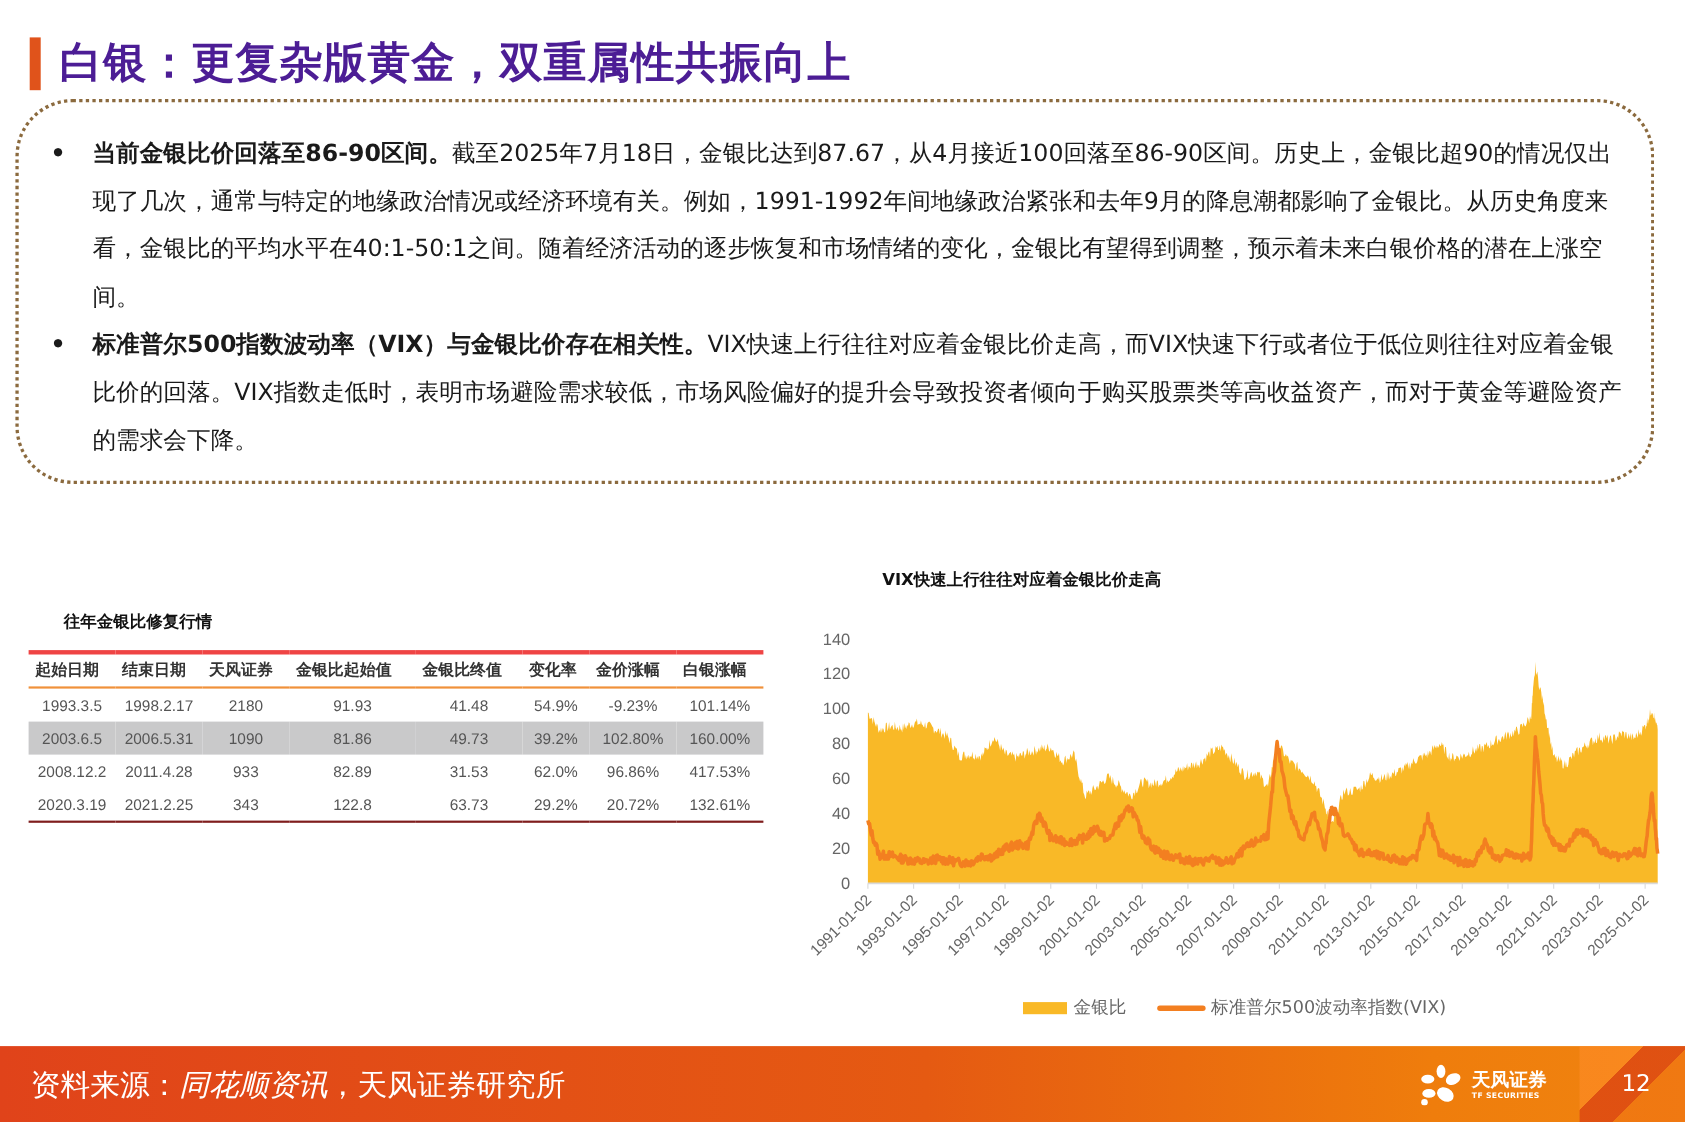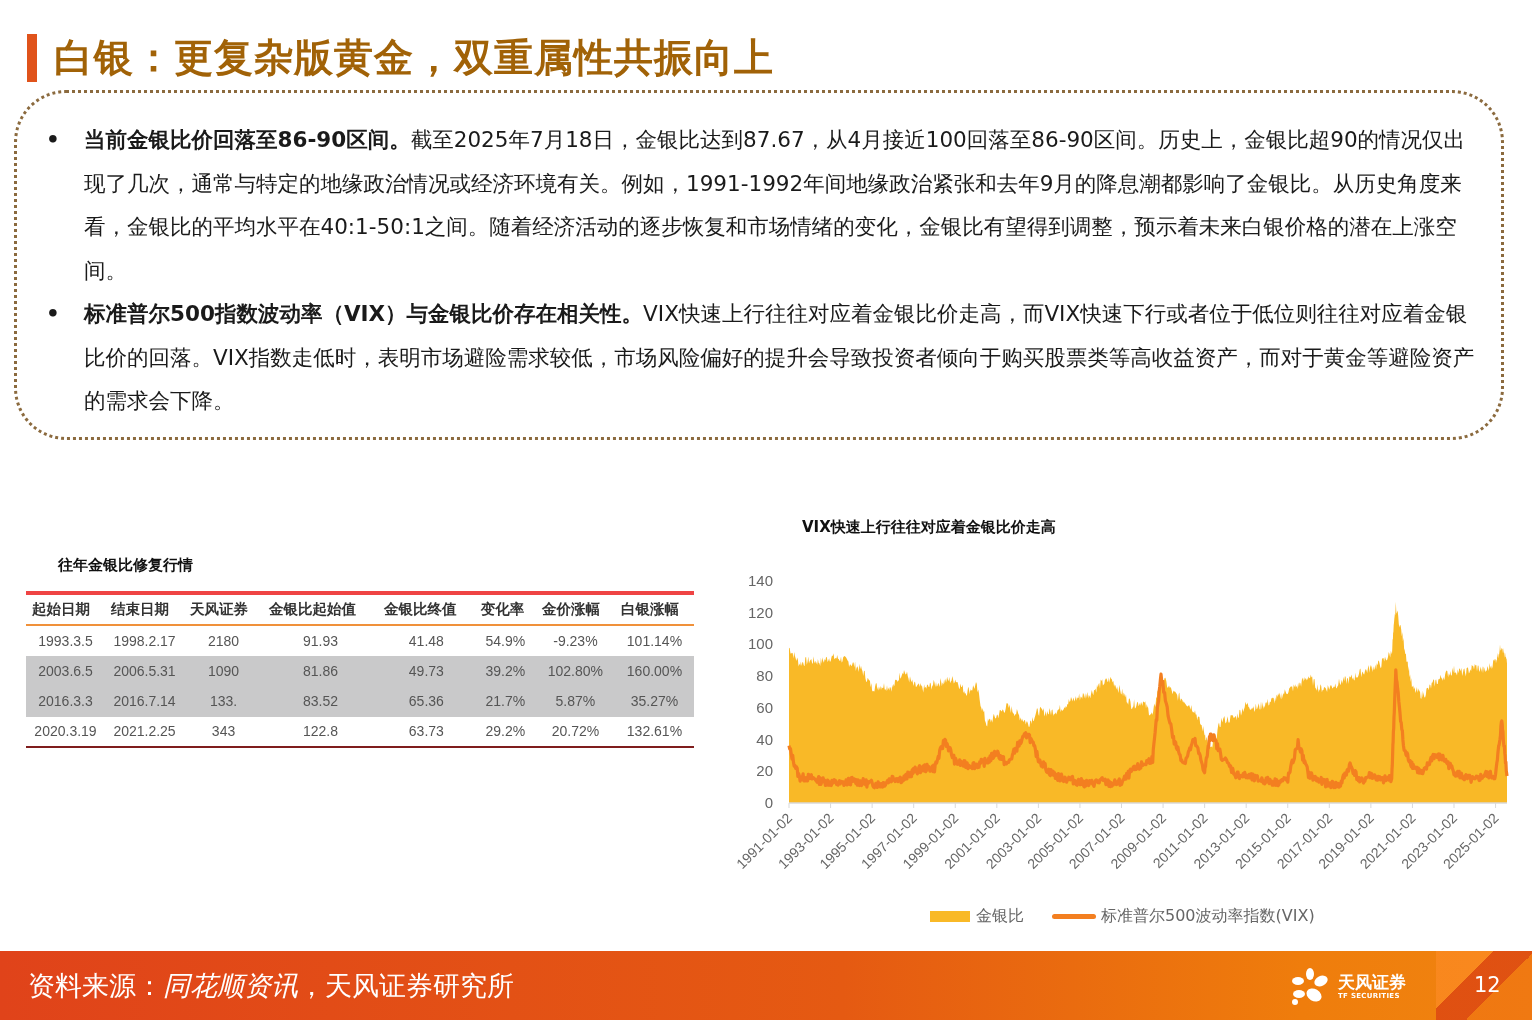--- a/index.html
+++ b/index.html
@@ -1,20 +1,20 @@
 <!DOCTYPE html>
 <html><head>
 <meta charset="utf-8">
 <style>
   * { box-sizing: border-box; margin: 0; padding: 0; }
   html, body { width: 1532px; height: 1020px; background: #ffffff; overflow: hidden; }
   body { position: relative; font-family: "DejaVu Sans", "Liberation Sans", sans-serif; color: #111; }
 
   .title-bar { position: absolute; left: 27px; top: 34px; width: 10px; height: 48px; background: #e0531b; }
-  .page-title { position: absolute; left: 54px; top: 30px; font-size: 39px; font-weight: bold; color: #a16207; letter-spacing: 1px; line-height: 56px; }
+  .page-title { position: absolute; left: 54px; top: 30px; font-size: 39px; font-weight: bold; color: #4c1d95; letter-spacing: 1px; line-height: 56px; }
 
   .summary-box { position: absolute; left: 14px; top: 90px; width: 1490px; height: 350px;
     border: 3px dotted #8b6a3e; border-radius: 52px; }
   .bullets { position: absolute; left: 46px; top: 118px; width: 1430px; font-size: 21.5px; line-height: 43.5px; color: #1a1a1a; }
   .bullet { position: relative; padding-left: 38px; }
   .bullet .dot { position: absolute; left: 0; top: 0; font-weight: bold; }
   .bullet .lead { font-weight: bold; }
 
   .table-title { position: absolute; left: 58px; top: 556px; font-size: 15px; font-weight: bold; color: #111; text-align: right; }
   table.recovery { position: absolute; left: 26px; top: 591px; width: 668px; border-collapse: collapse; font-family: "Liberation Sans", sans-serif; font-size: 14px; color: #555; }
@@ -90,29 +90,29 @@
       <tr class="alt">
         <td>2003.6.5</td>
         <td>2006.5.31</td>
         <td>1090</td>
         <td>81.86</td>
         <td>49.73</td>
         <td>39.2%</td>
         <td>102.80%</td>
         <td>160.00%</td>
       </tr>
-      <tr class="alt">
-        <td>2016.3.3</td>
-        <td>2016.7.14</td>
-        <td>133.</td>
-        <td>83.52</td>
-        <td>65.36</td>
-        <td>21.7%</td>
-        <td>5.87%</td>
-        <td>35.27%</td>
+      <tr>
+        <td>2008.12.2</td>
+        <td>2011.4.28</td>
+        <td>933</td>
+        <td>82.89</td>
+        <td>31.53</td>
+        <td>62.0%</td>
+        <td>96.86%</td>
+        <td>417.53%</td>
       </tr>
       <tr>
         <td>2020.3.19</td>
         <td>2021.2.25</td>
         <td>343</td>
         <td>122.8</td>
         <td>63.73</td>
         <td>29.2%</td>
         <td>20.72%</td>
         <td>132.61%</td>

